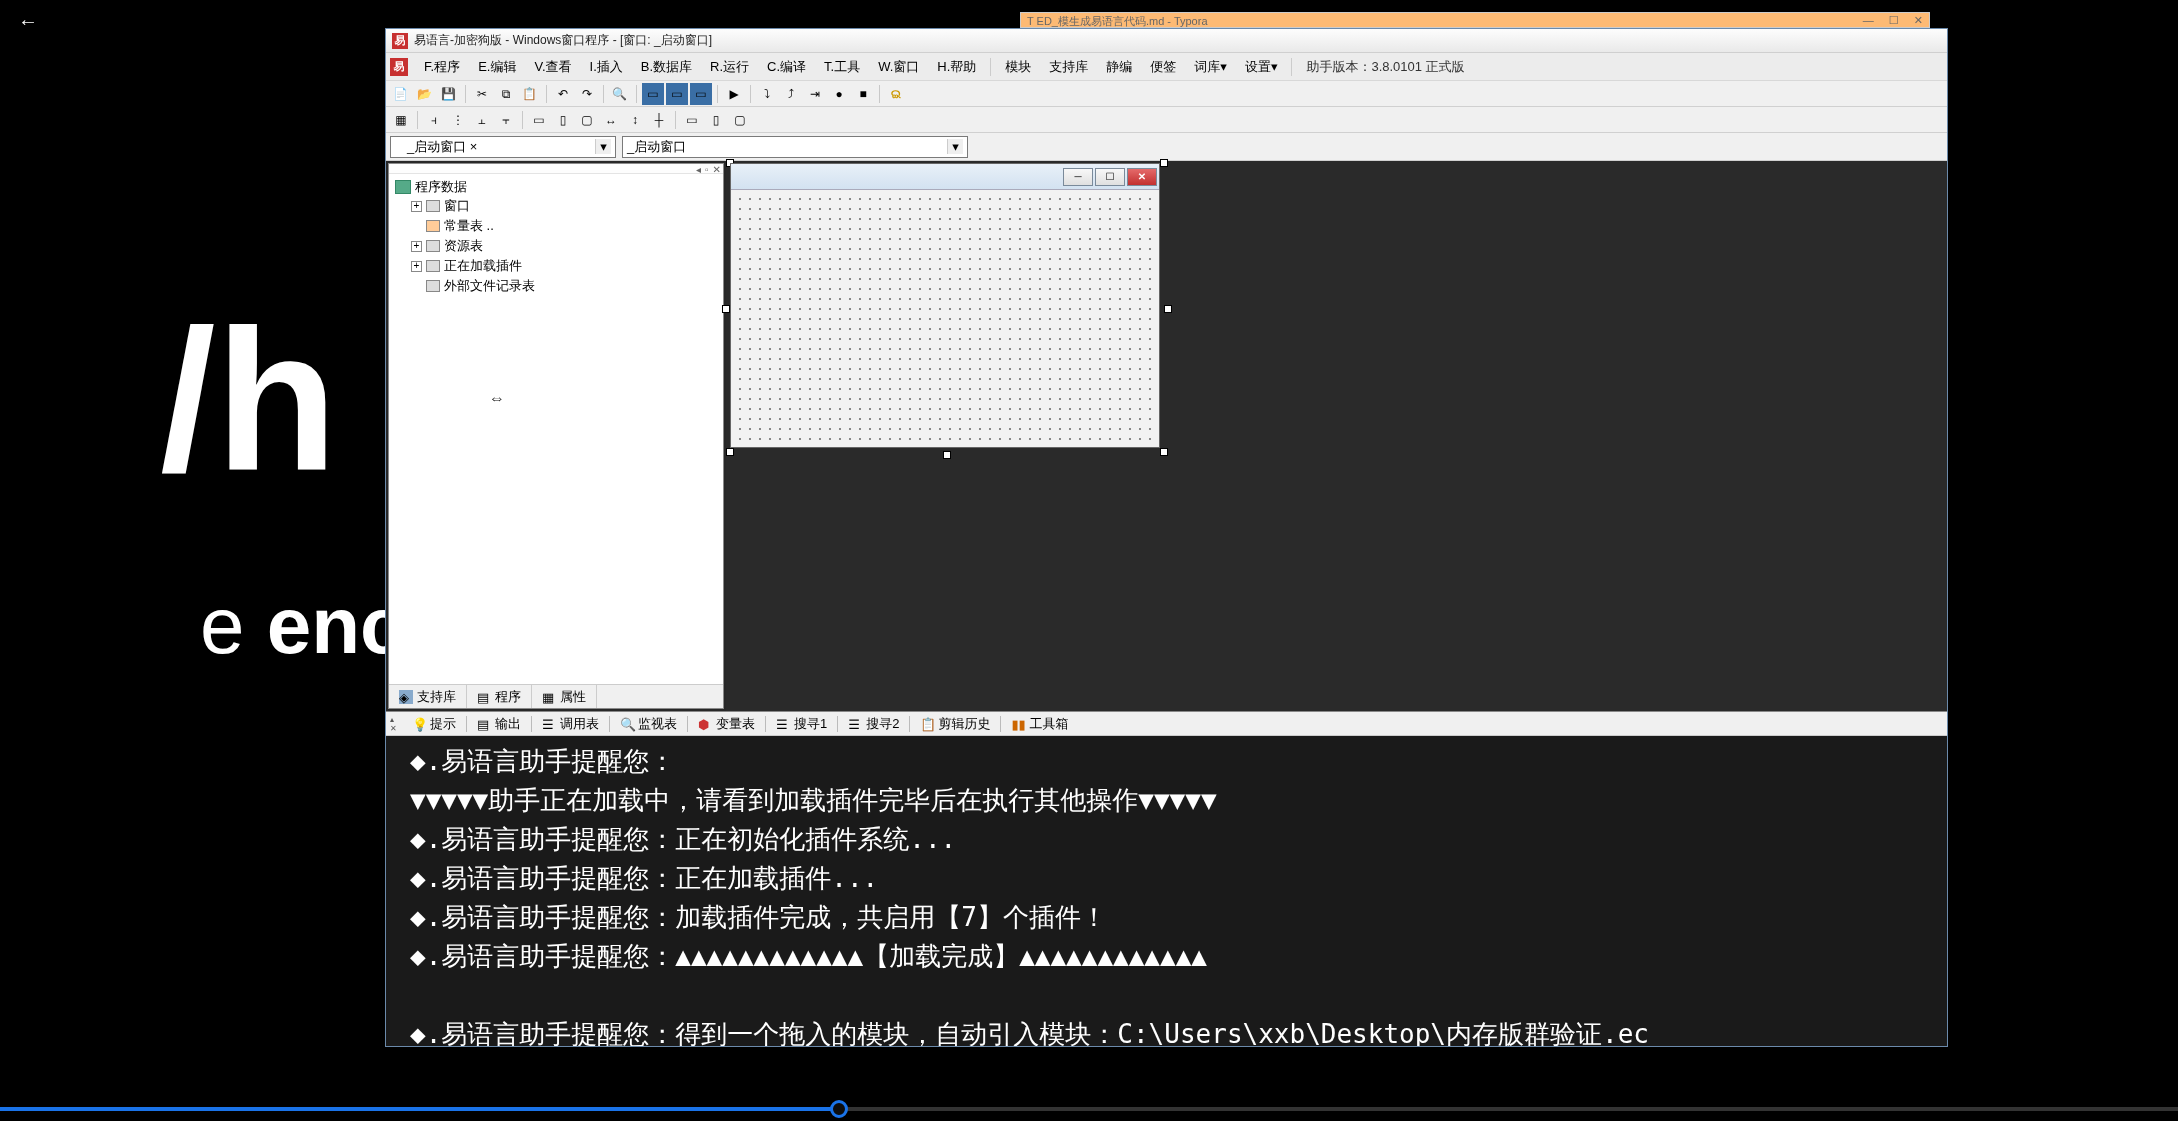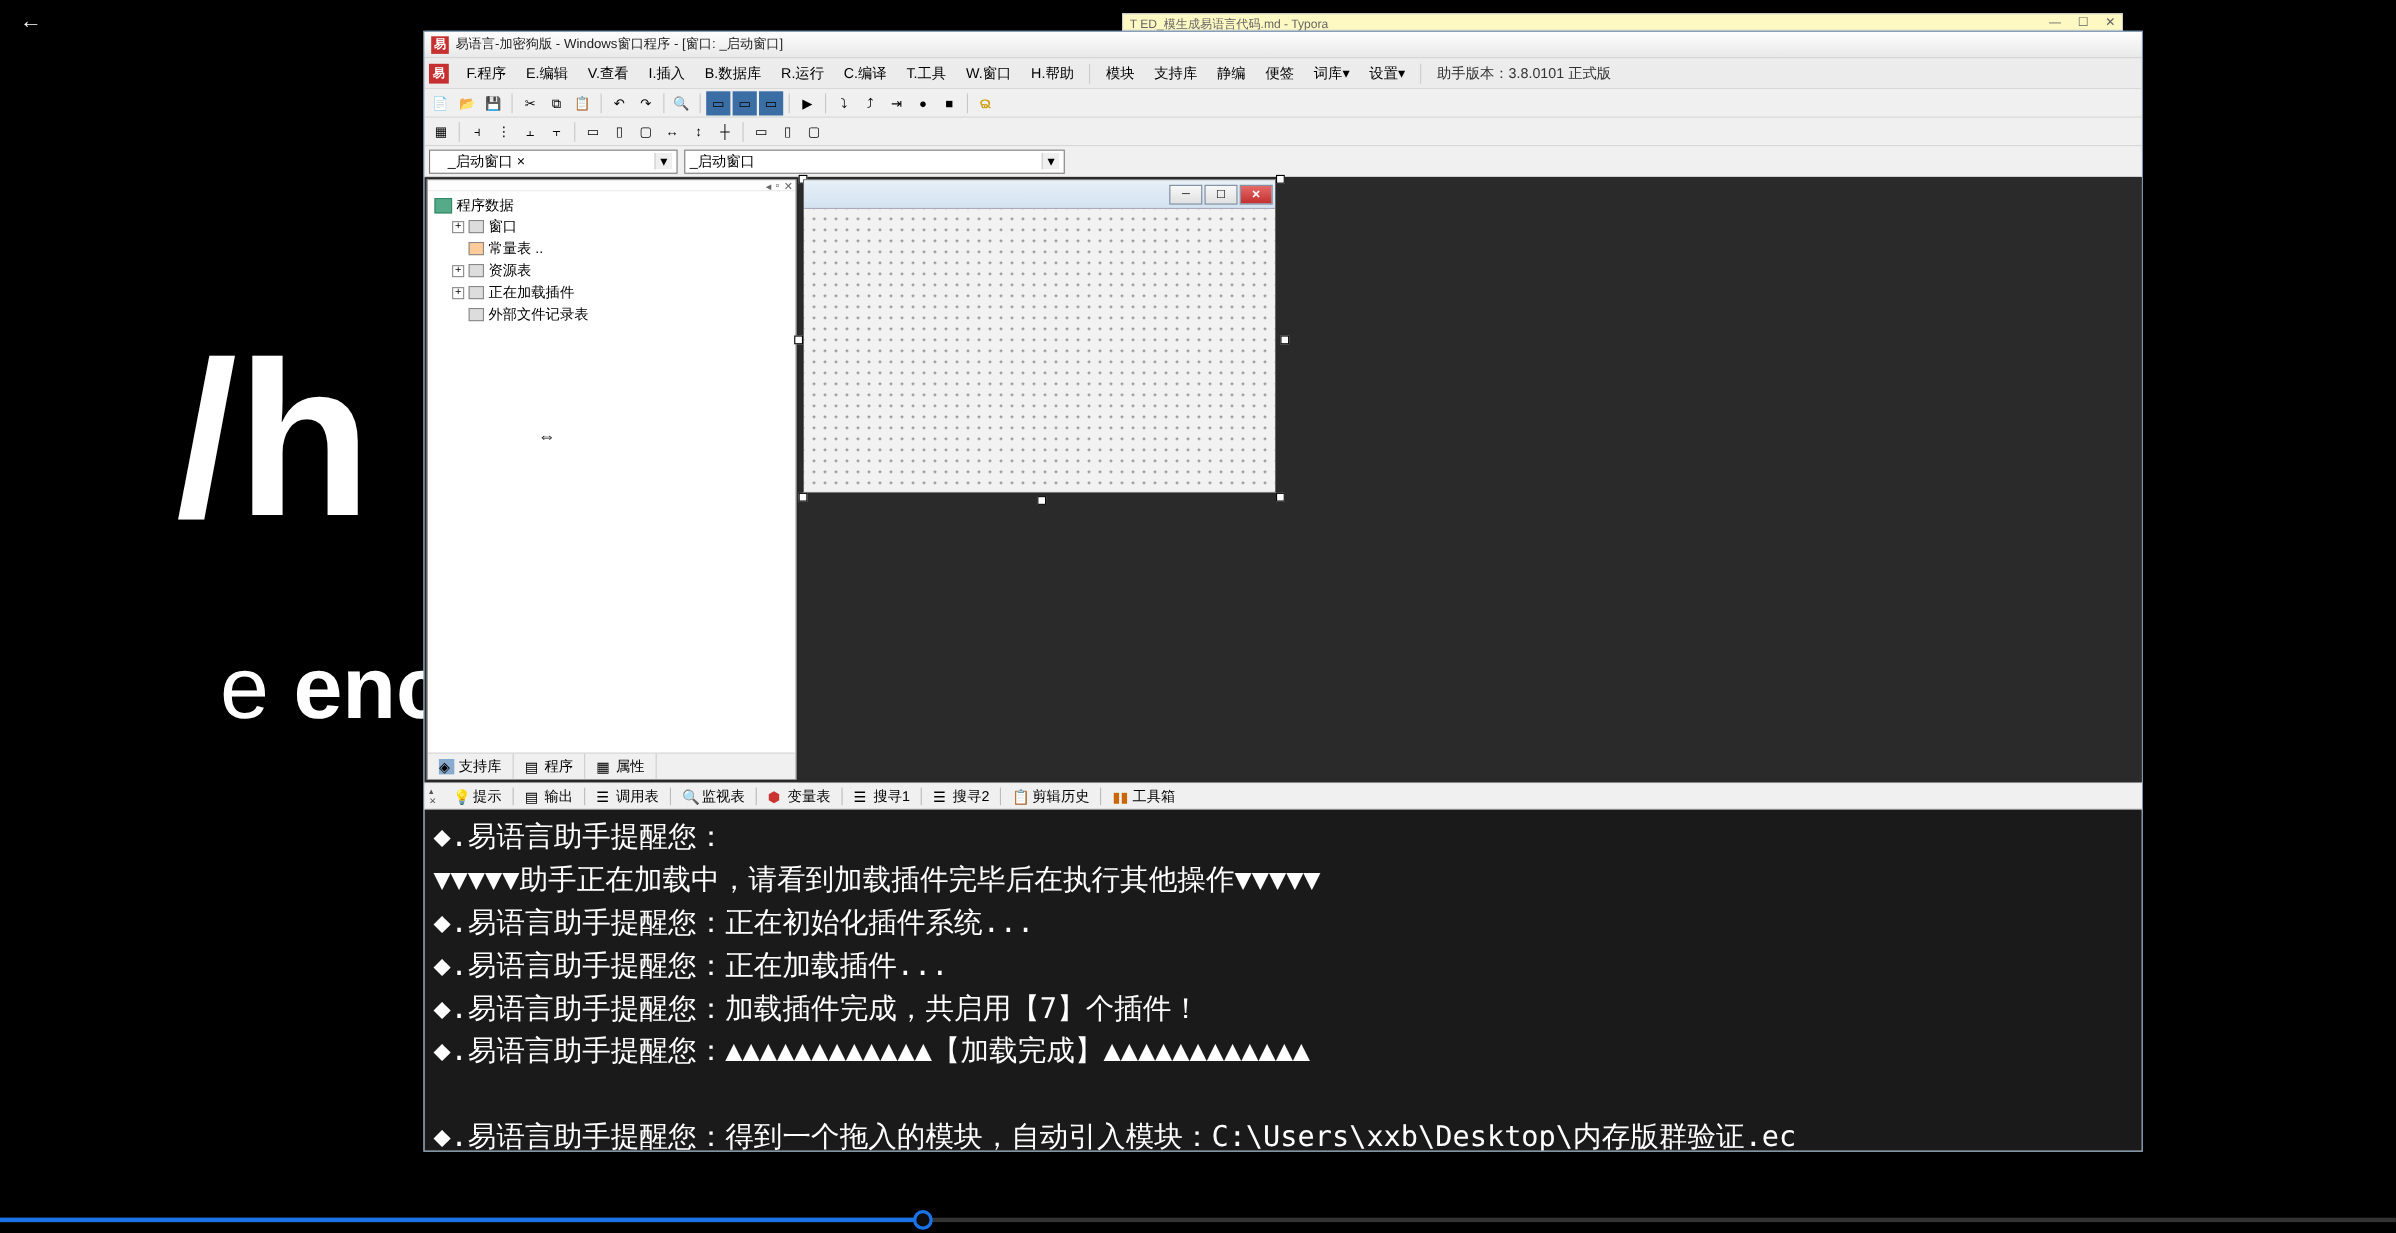--- a/index.html
+++ b/index.html
@@ -39,21 +39,21 @@
 }
 .bg-text2 b { font-weight: bold; }
 
 
 .typora-tab {
   position: absolute;
   top: 12px;
   left: 1020px;
   width: 910px;
   height: 16px;
-  background: #fef9c3;
+  background: #fdba74;
   border: 1px solid #ccc;
   font-size: 11px;
   color: #666;
   padding: 1px 6px;
   display: flex;
   justify-content: space-between;
 }
 .typora-tab .wbtns span { margin-left: 12px; }
 
 
@@ -309,21 +309,21 @@
   padding: 2px 8px;
 }
 .otab .oicon { width: 14px; height: 14px; }
 .otab-sep { width: 1px; height: 16px; background: #bbb; }
 
 .console {
   background: #1a1a1a;
   color: #fff;
   font-family: SimSun, monospace;
   font-size: 26px;
-  padding: 6px 8px;
+  padding: 6px 24px;
   height: 310px;
   line-height: 1.5;
   white-space: pre;
   overflow: hidden;
 }
 
 
 .progress {
   position: absolute;
   bottom: 10px;

